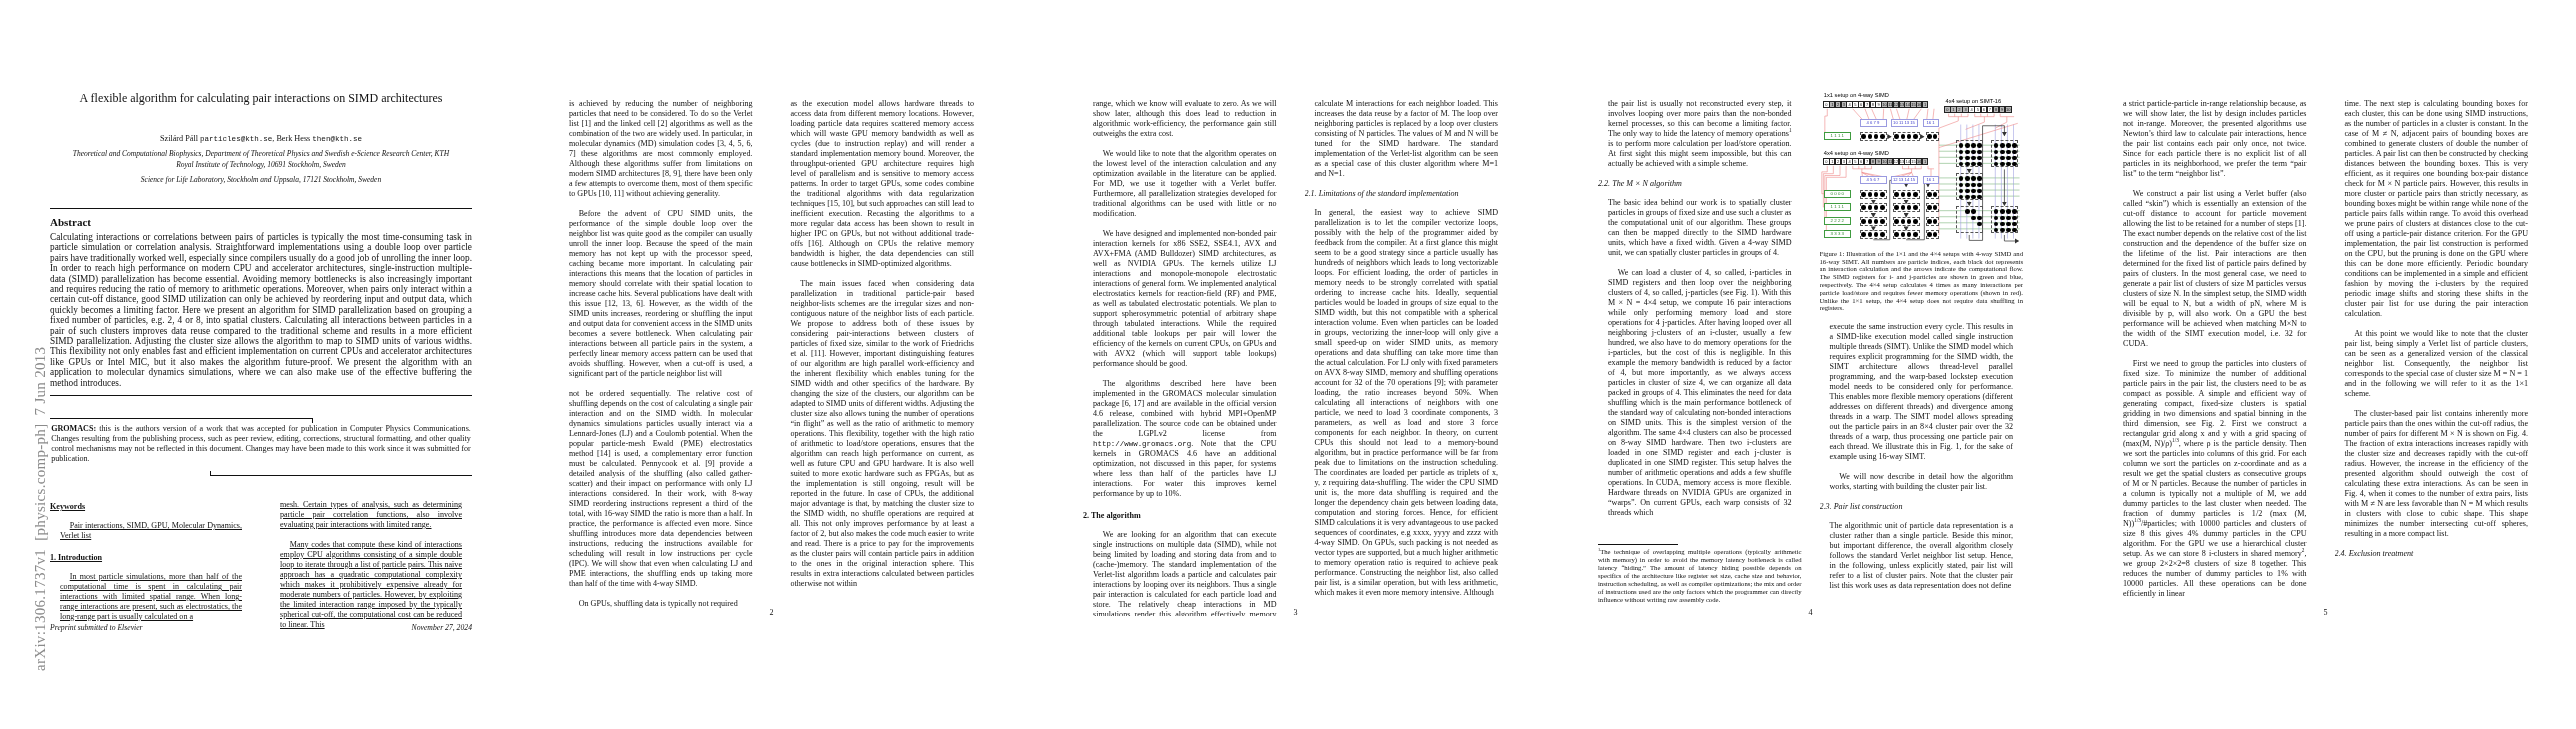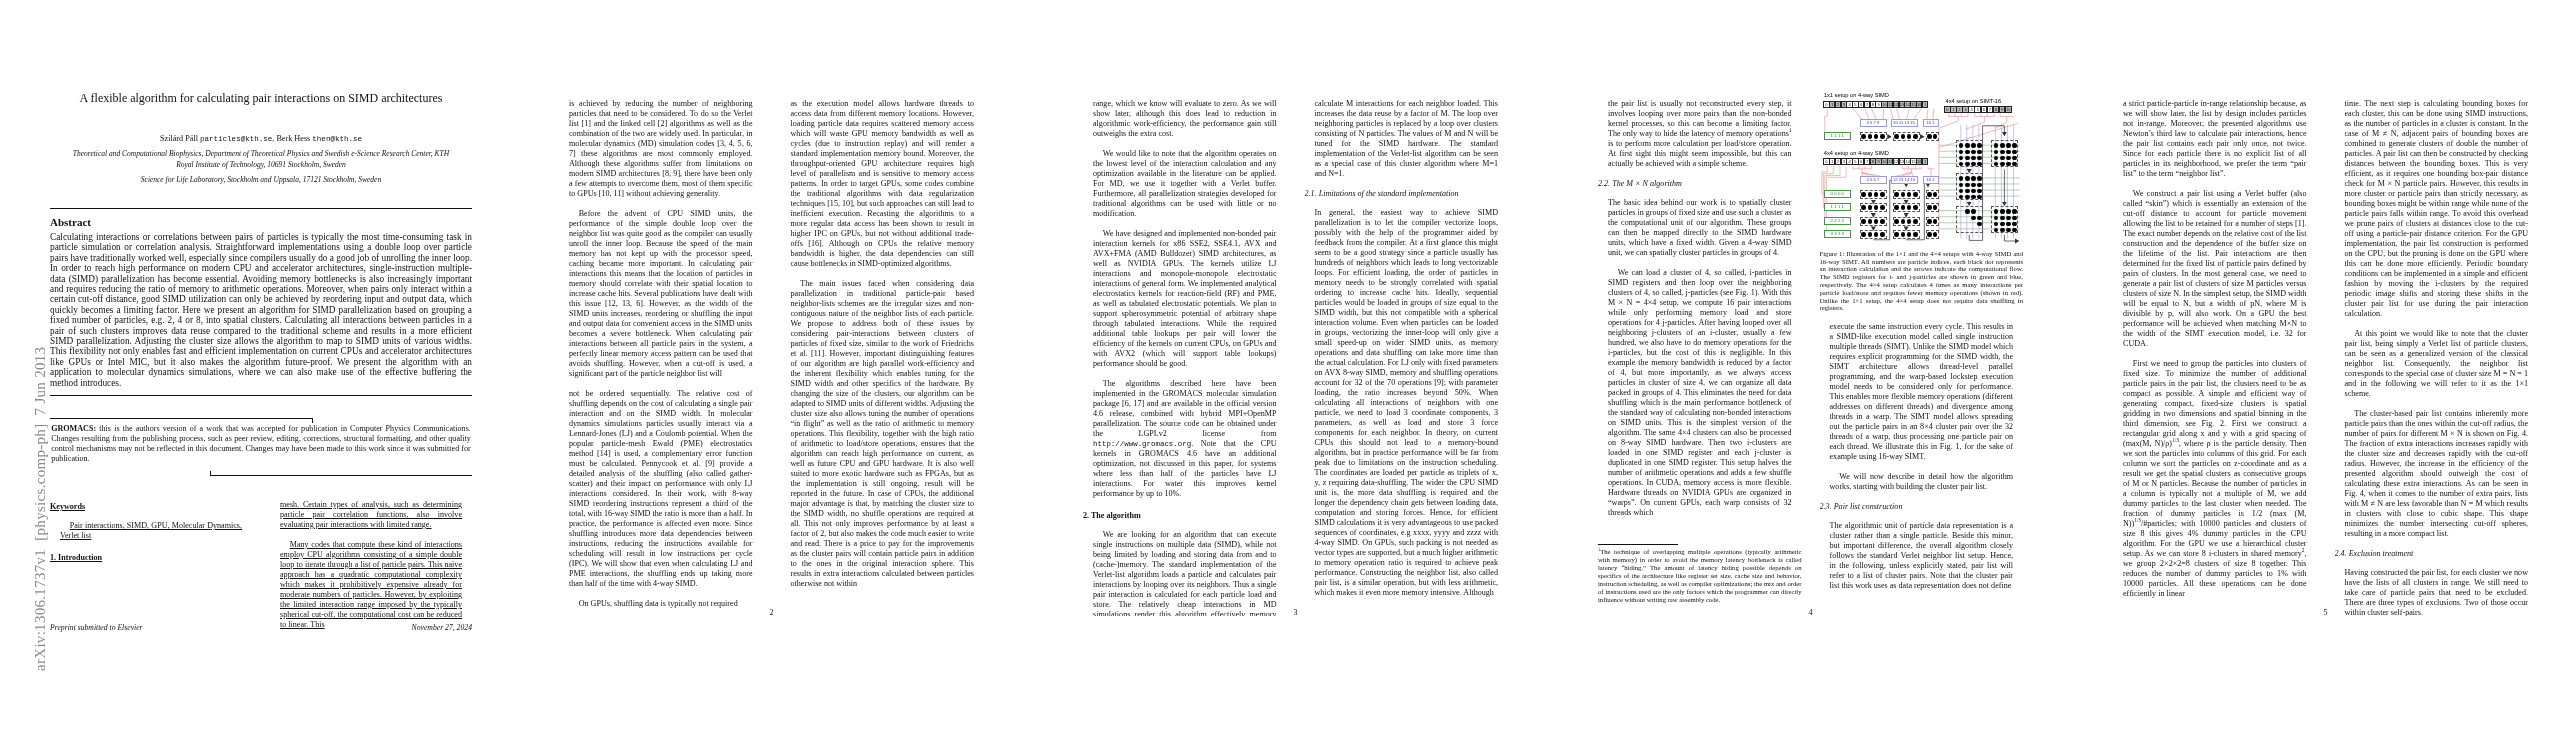--- a/index.html
+++ b/index.html
@@ -96,20 +96,21 @@
       <div class="nline" style="left:38%;bottom:0;width:0.9px;height:4.9px"></div>
       <span style="font-weight:bold">GROMACS:</span>
       <span>this is the authors version of a work that was accepted for publication in Computer Physics Communications. Changes resulting from the publishing process, such as peer review, editing, corrections, structural formatting, and other quality control mechanisms may not be reflected in this document. Changes may have been made to this work since it was submitted for publication.</span>
     </div>
 
     <div class="p1cols">
       <div class="col">
           <div class="sec">Keywords</div>
           <p class="para indent">Pair interactions, SIMD, GPU, Molecular Dynamics, Verlet list</p>
           <div class="sec">1. Introduction</div>
+          <p class="para indent">In most particle simulations, more than half of the computational time is spent in calculating pair interactions with limited spatial range. When long-range interactions are present, such as electrostatics, the long-range part is usually calculated on a</p>
         </div>
       <div class="col">
           <p class="para">mesh. Certain types of analysis, such as determining particle pair correlation functions, also involve evaluating pair interactions with limited range.</p>
           <p class="para indent">Many codes that compute these kind of interactions employ CPU algorithms consisting of a simple double loop to iterate through a list of particle pairs. This naïve approach has a quadratic computational complexity which makes it prohibitively expensive already for moderate numbers of particles. However, by exploiting the limited interaction range imposed by the typically spherical cut-off, the computational cost can be reduced to linear. This</p>
         </div>
     </div>
 
     <div class="p1foot">
       <span>Preprint submitted to Elsevier</span>
       <span>November 27, 2024</span>
@@ -501,19 +502,18 @@
           <p class="para indent">We construct a pair list using a Verlet buffer (also called “skin”) which is essentially an extension of the cut-off distance to account for particle movement allowing the list to be retained for a number of steps [1]. The exact number depends on the relative cost of the list construction and the dependence of the buffer size on the lifetime of the list. Pair interactions are then determined for the fixed list of particle pairs defined by pairs of clusters. In the most general case, we need to generate a pair list of clusters of size M particles versus clusters of size N. In the simplest setup, the SIMD width will be equal to N, but a width of pN, where M is divisible by p, will also work. On a GPU the best performance will be achieved when matching M×N to the width of the SIMT execution model, i.e. 32 for CUDA.</p>
           <p class="para indent">First we need to group the particles into clusters of fixed size. To minimize the number of additional particle pairs in the pair list, the clusters need to be as compact as possible. A simple and efficient way of generating compact, fixed-size clusters is spatial gridding in two dimensions and spatial binning in the third dimension, see Fig. 2. First we construct a rectangular grid along x and y with a grid spacing of (max(M, N)/ρ)<sup>1/3</sup>, where ρ is the particle density. Then we sort the particles into columns of this grid. For each column we sort the particles on z-coordinate and as a result we get the spatial clusters as consecutive groups of M or N particles. Because the number of particles in a column is typically not a multiple of M, we add dummy particles to the last cluster when needed. The fraction of dummy particles is 1/2 (max (M, N))<sup>1/3</sup>/#particles; with 10000 particles and clusters of size 8 this gives 4% dummy particles in the CPU algorithm. For the GPU we use a hierarchical cluster setup. As we can store 8 i-clusters in shared memory<sup>2</sup>, we group 2×2×2=8 clusters of size 8 together. This reduces the number of dummy particles to 1% with 10000 particles. All these operations can be done efficiently in linear</p>
           <div class="fnrule"></div>
           <p class="fnote"><sup>2</sup>Shared memory on NVIDIA GPUs is a fast on-chip memory, essentially a programmable L1 cache.</p>
         </div>
       <div class="col">
           <p class="para">time. The next step is calculating bounding boxes for each cluster, this can be done using SIMD instructions, as the number of particles in a cluster is constant. In the case of M ≠ N, adjacent pairs of bounding boxes are combined to generate clusters of double the number of particles. A pair list can then be constructed by checking distances between the bounding boxes. This is very efficient, as it requires one bounding box-pair distance check for M × N particle pairs. However, this results in more cluster or particle pairs than strictly necessary, as bounding boxes might be within range while none of the particle pairs falls within range. To avoid this overhead we prune pairs of clusters at distances close to the cut-off using a particle-pair distance criterion. For the GPU implementation, the pair list construction is performed on the CPU, but the pruning is done on the GPU where this can be done more efficiently. Periodic boundary conditions can be implemented in a simple and efficient fashion by moving the i-clusters by the required periodic image shifts and storing these shifts in the cluster pair list for use during the pair interaction calculation.</p>
           <p class="para indent">At this point we would like to note that the cluster pair list, being simply a Verlet list of particle clusters, can be seen as a generalized version of the classical neighbor list. Consequently, the neighbor list corresponds to the special case of cluster size M = N = 1 and in the following we will refer to it as the 1×1 scheme.</p>
           <p class="para indent">The cluster-based pair list contains inherently more particle pairs than the ones within the cut-off radius, the number of pairs for different M × N is shown on Fig. 4. The fraction of extra interactions increases rapidly with the cluster size and decreases rapidly with the cut-off radius. However, the increase in the efficiency of the presented algorithm should outweigh the cost of calculating these extra interactions. As can be seen in Fig. 4, when it comes to the number of extra pairs, lists with M ≠ N are less favorable than N = M which results in clusters with close to cubic shape. This shape minimizes the number intersecting cut-off spheres, resulting in a more compact list.</p>
           <div class="subsec">2.4. Exclusion treatment</div>
-          <p class="para">Having constructed the pair list, for each cluster we now have the lists of all clusters in range. We still need to take care of particle pairs that need to be excluded. There are three types of exclusions. Two of those occur within cluster self-pairs.</p>
         </div>
     </div>
     <div class="pageno">5</div>
   </section>
 </div>
 
 
 </body></html>

